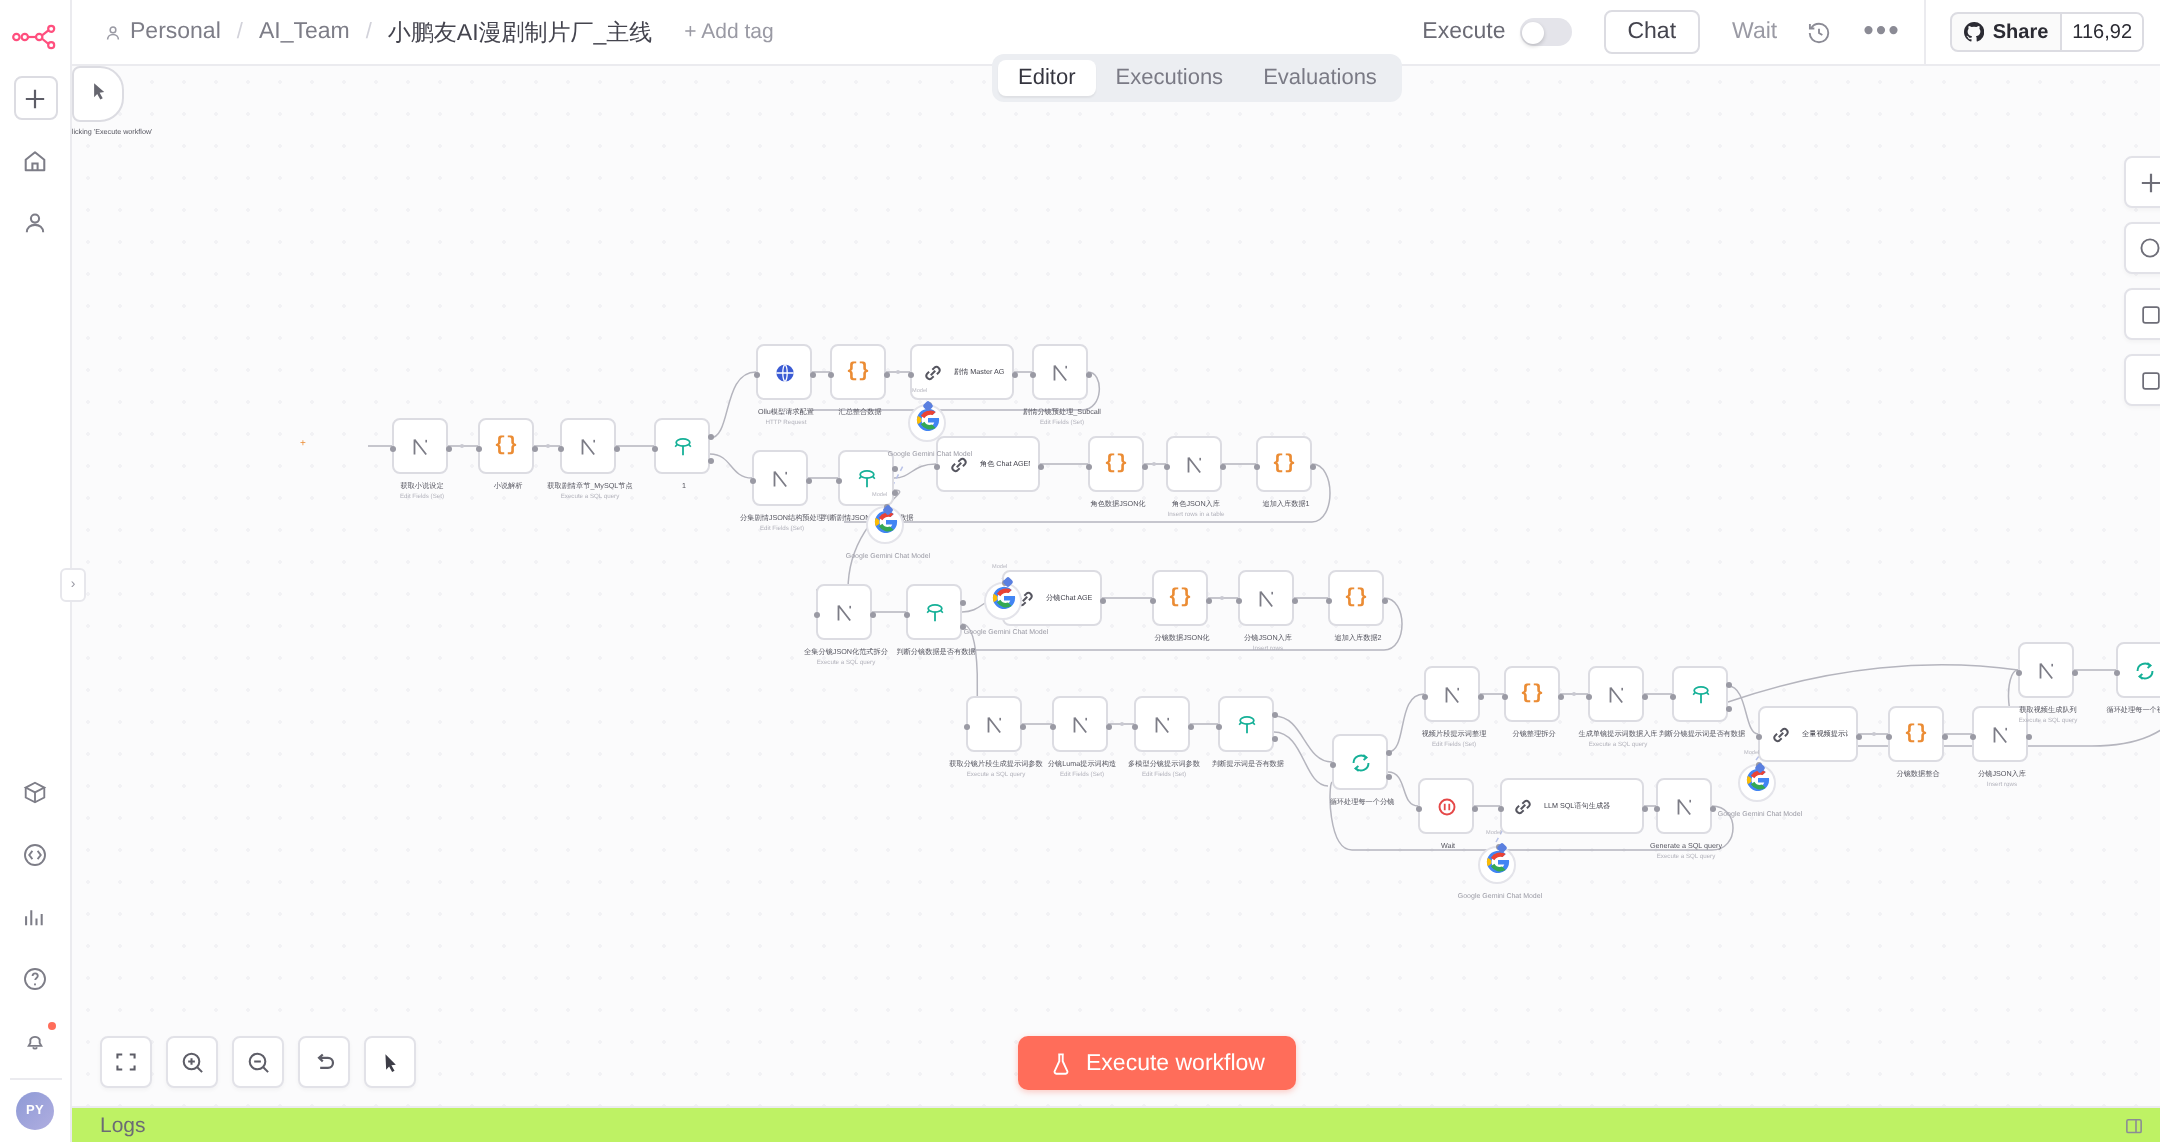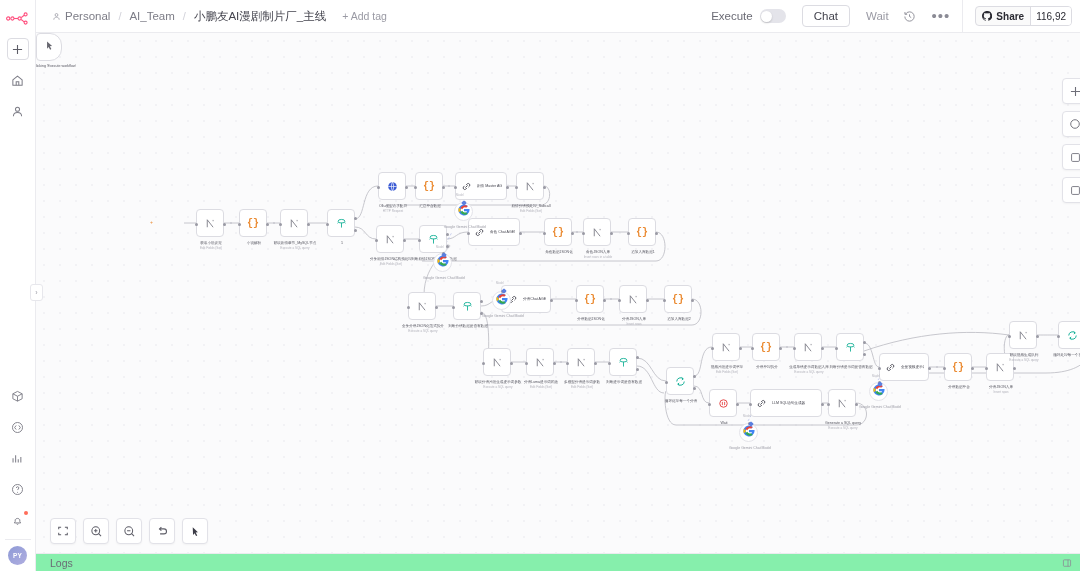--- a/index.html
+++ b/index.html
@@ -135,21 +135,21 @@
     width:26px;height:26px;background:#fff;border:1px solid #e2e2e8;border-radius:4px;
     display:flex;align-items:center;justify-content:center;color:#5d5d67;
     box-shadow:0 1px 2px rgba(0,0,0,.04);
   }
   .exec-btn{
     position:absolute;left:509px;top:518px;height:27px;background:#ff6d5a;color:#fff;
     border-radius:5px;display:flex;align-items:center;gap:7px;padding:0 16px;
     font-size:11.5px;z-index:20;box-shadow:0 1px 3px rgba(255,109,90,.35);
   }
   .logbar{
-    position:absolute;left:36px;top:553px;width:1044px;height:18px;background:#86efac;
+    position:absolute;left:36px;top:553px;width:1044px;height:18px;background:#bef264;
     border-top:1px solid #ebebef;display:flex;align-items:center;z-index:22;
   }
   .logbar .lg{font-size:10.5px;color:#6b6b75;padding-left:14px;}
   .logbar .rg{margin-left:auto;padding-right:8px;color:#8b8b95;display:flex;align-items:center;}
 </style>
 </head>
 <body>
 
 <div id="app">
 
@@ -266,20 +266,25 @@
           <svg width="10" height="10" viewBox="0 0 16 16" fill="#2b2b33">
             <path d="M8 0C3.6 0 0 3.6 0 8c0 3.5 2.3 6.5 5.5 7.6.4.1.5-.2.5-.4v-1.4c-2.2.5-2.7-1.1-2.7-1.1-.4-.9-.9-1.2-.9-1.2-.7-.5 0-.5 0-.5.8.1 1.2.8 1.2.8.7 1.2 1.9.9 2.4.7 0-.6.3-.9.5-1.2-1.8-.2-3.6-.9-3.6-3.9 0-.9.3-1.6.8-2.1-.1-.2-.4-1 .1-2.1 0 0 .7-.2 2.2.8a7.5 7.5 0 0 1 4 0c1.5-1 2.2-.8 2.2-.8.5 1.1.2 1.9.1 2.1.5.5.8 1.2.8 2.1 0 3-1.8 3.7-3.6 3.9.3.3.6.8.6 1.6v2.3c0 .2.1.5.6.4A8 8 0 0 0 8 0z"></path>
           </svg>
           <span>Share</span>
         </span>
         <span class="cnt">116,92</span>
       </div>
     </div>
   </div>
 
+  <div class="tabs">
+    <div class="tab active">Editor</div>
+    <div class="tab">Executions</div>
+    <div class="tab">Evaluations</div>
+  </div>
 
   <div class="canvas">
     <div class="dots-bg"></div>
 
     <svg class="edges">
       <g stroke="#b5b5be" stroke-width=".75" fill="none">
 
         <path d="M148 190 H160"></path>
           <path d="M188 190 H203"></path>
           <path d="M231 190 H244"></path>
@@ -901,20 +906,26 @@
           <path d="M5.8 2.4L3.8 4.2l2 1.9"></path>
       </svg>
     </div>
     <div class="btool">
       <svg width="13" height="13" viewBox="0 0 14 14" fill="#3c3c46">
         <path d="M4 2.3l5.6 5.6-2.4.3 1.7 3-1.3.7-1.6-3-1.6 1.8z"></path>
       </svg>
     </div>
   </div>
 
+  <div class="exec-btn">
+    <svg width="11" height="12" viewBox="0 0 12 14" fill="none" stroke="#fff" stroke-width="1.1">
+      <path d="M4.4 1.4h3.2M5 1.4v4L2.4 11a1.1 1.1 0 0 0 1 1.7h5.2a1.1 1.1 0 0 0 1-1.7L7 5.4v-4"></path>
+    </svg>
+    <span>Execute workflow</span>
+  </div>
 
   <div class="logbar">
     <span class="lg">Logs</span>
     <span class="rg">
       <svg width="10" height="10" viewBox="0 0 14 14" fill="none" stroke="#8b8b95" stroke-width="1.1">
         <rect x="2" y="2.6" width="10" height="9" rx="1"></rect>
           <path d="M8.4 2.6v9"></path>
       </svg>
     </span>
   </div>

